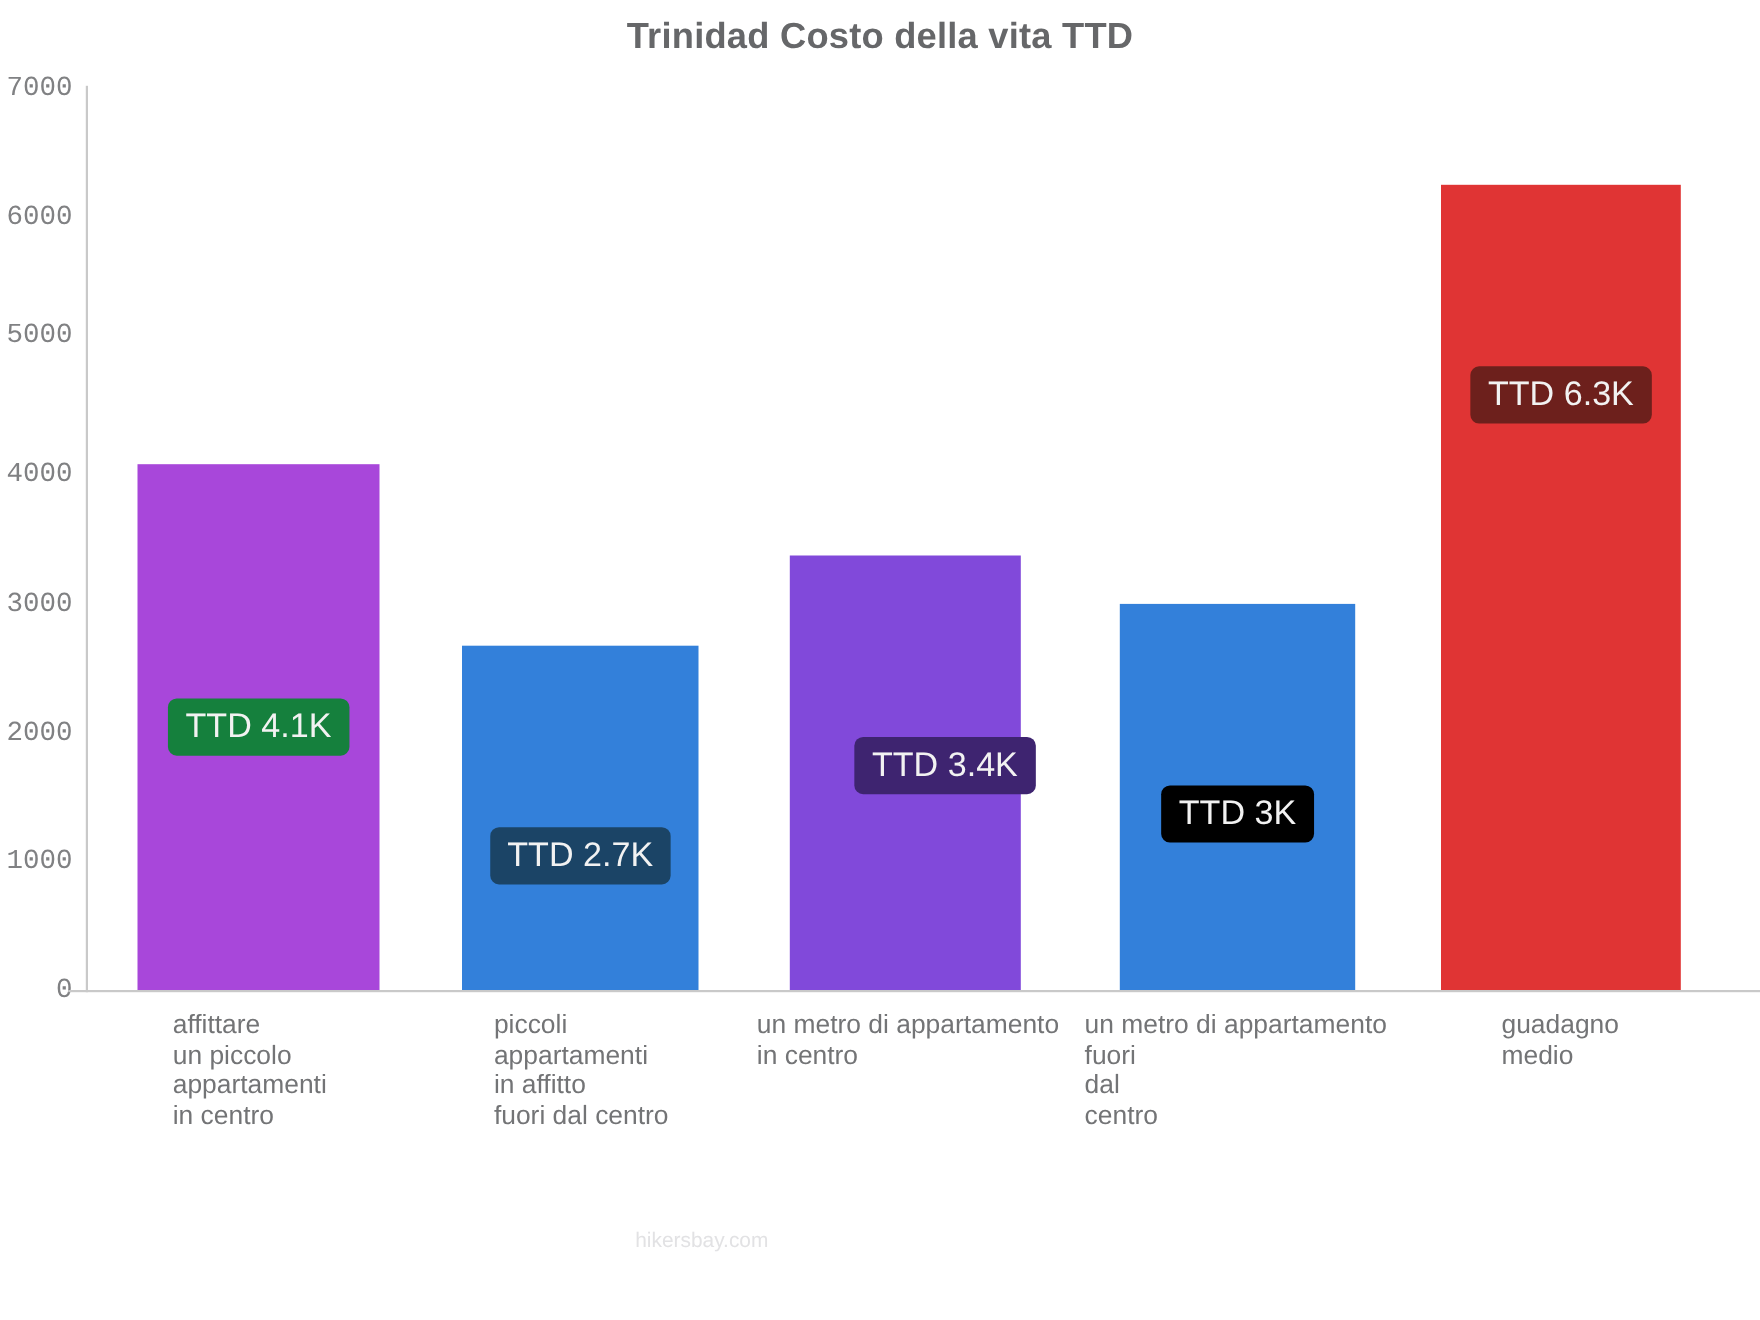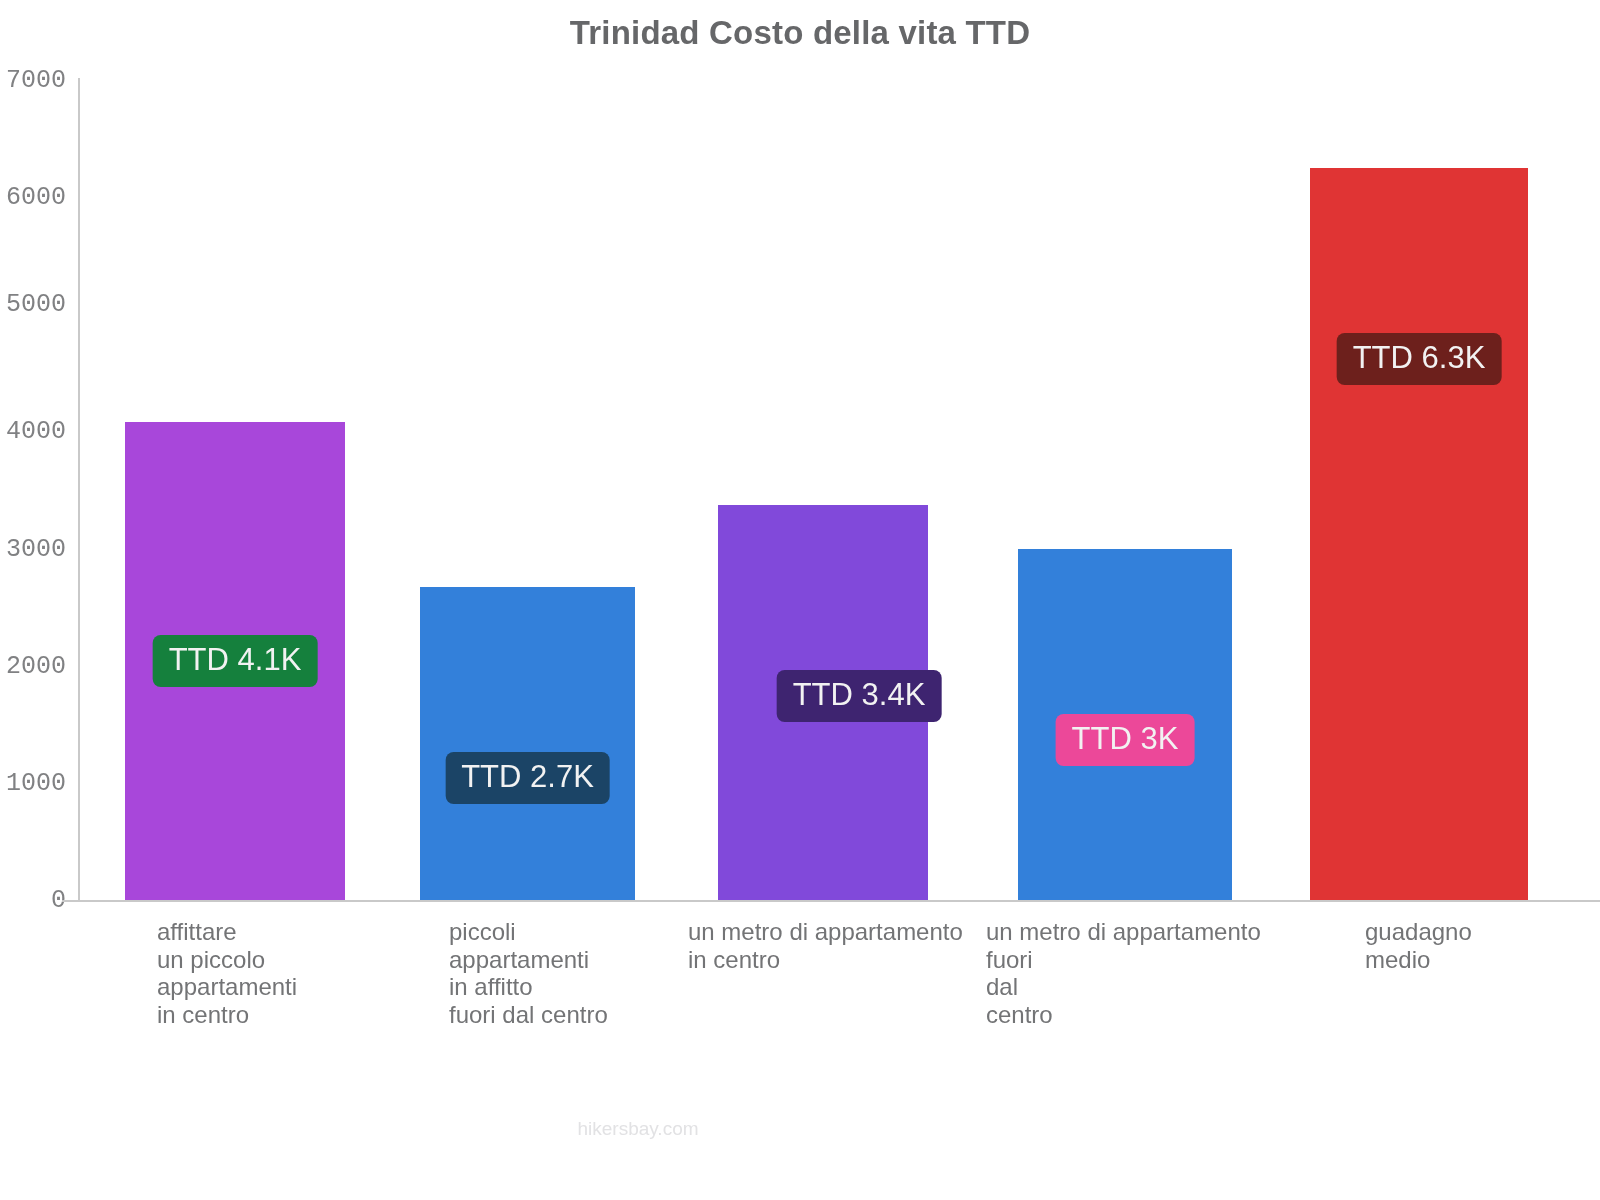--- a/index.html
+++ b/index.html
@@ -157,21 +157,21 @@
     <div class="value-badge" style="position: absolute; left: 527.5px; top: 752.229px; background: rgb(27, 68, 102);">TTD 2.7K</div>
     <div class="cat-label" style="left: 449px;">piccoli
 appartamenti
 in affitto
 fuori dal centro</div>
     <div class="bar" style="position: absolute; left: 718px; top: 505.229px; width: 210px; height: 394.771px; background: rgb(129, 73, 218);"></div>
     <div class="value-badge" style="position: absolute; left: 823px; top: 670.229px; background: rgb(62, 36, 112); margin-left: 36px;">TTD 3.4K</div>
     <div class="cat-label" style="left: 688px;">un metro di appartamento
 in centro</div>
     <div class="bar" style="position: absolute; left: 1018px; top: 548.571px; width: 214px; height: 351.429px; background: rgb(51, 128, 218);"></div>
-    <div class="value-badge" style="position: absolute; left: 1125px; top: 713.571px; background: #ec4899; text-align: center;">TTD 3K</div>
+    <div class="value-badge" style="position: absolute; left: 1125px; top: 713.571px; background: #000000; text-align: center;">TTD 3K</div>
     <div class="cat-label" style="left: 986px;">un metro di appartamento
 fuori
 dal
 centro</div>
     <div class="bar" style="position: absolute; left: 1310px; top: 167.857px; width: 218px; height: 732.143px; background: rgb(224, 52, 52);"></div>
     <div class="value-badge" style="position: absolute; left: 1419px; top: 332.857px; background: rgb(109, 32, 28);">TTD 6.3K</div>
     <div class="cat-label" style="left: 1365px;">guadagno
 medio</div>
   </div>
 

